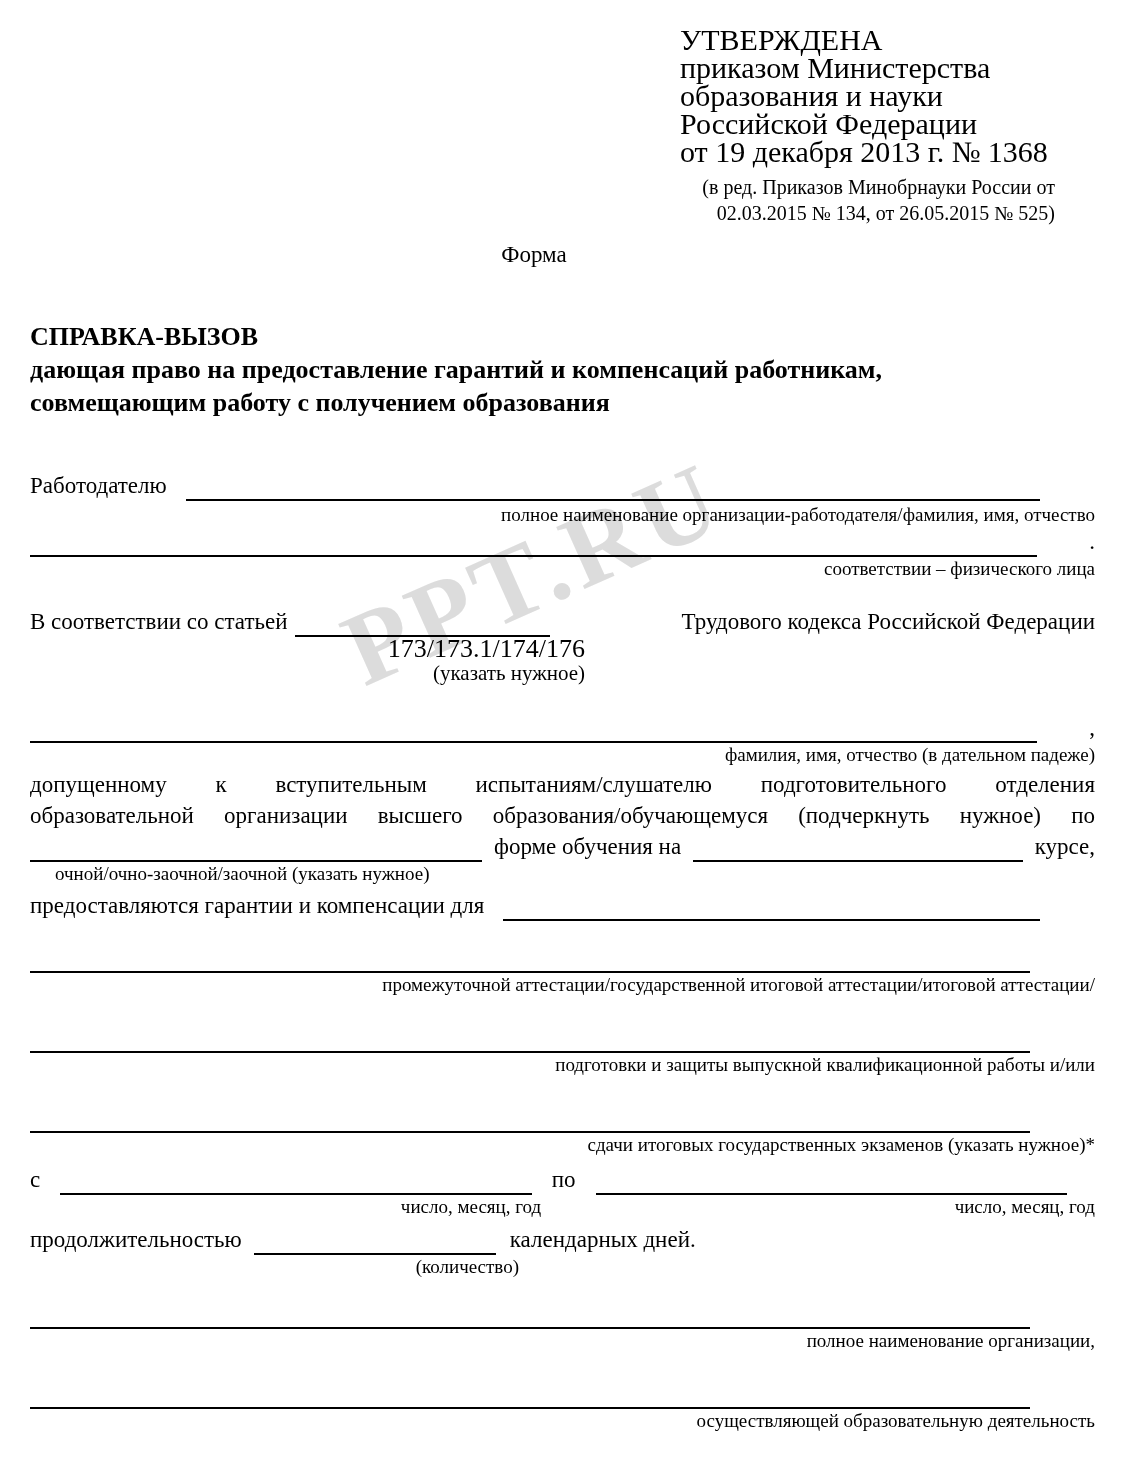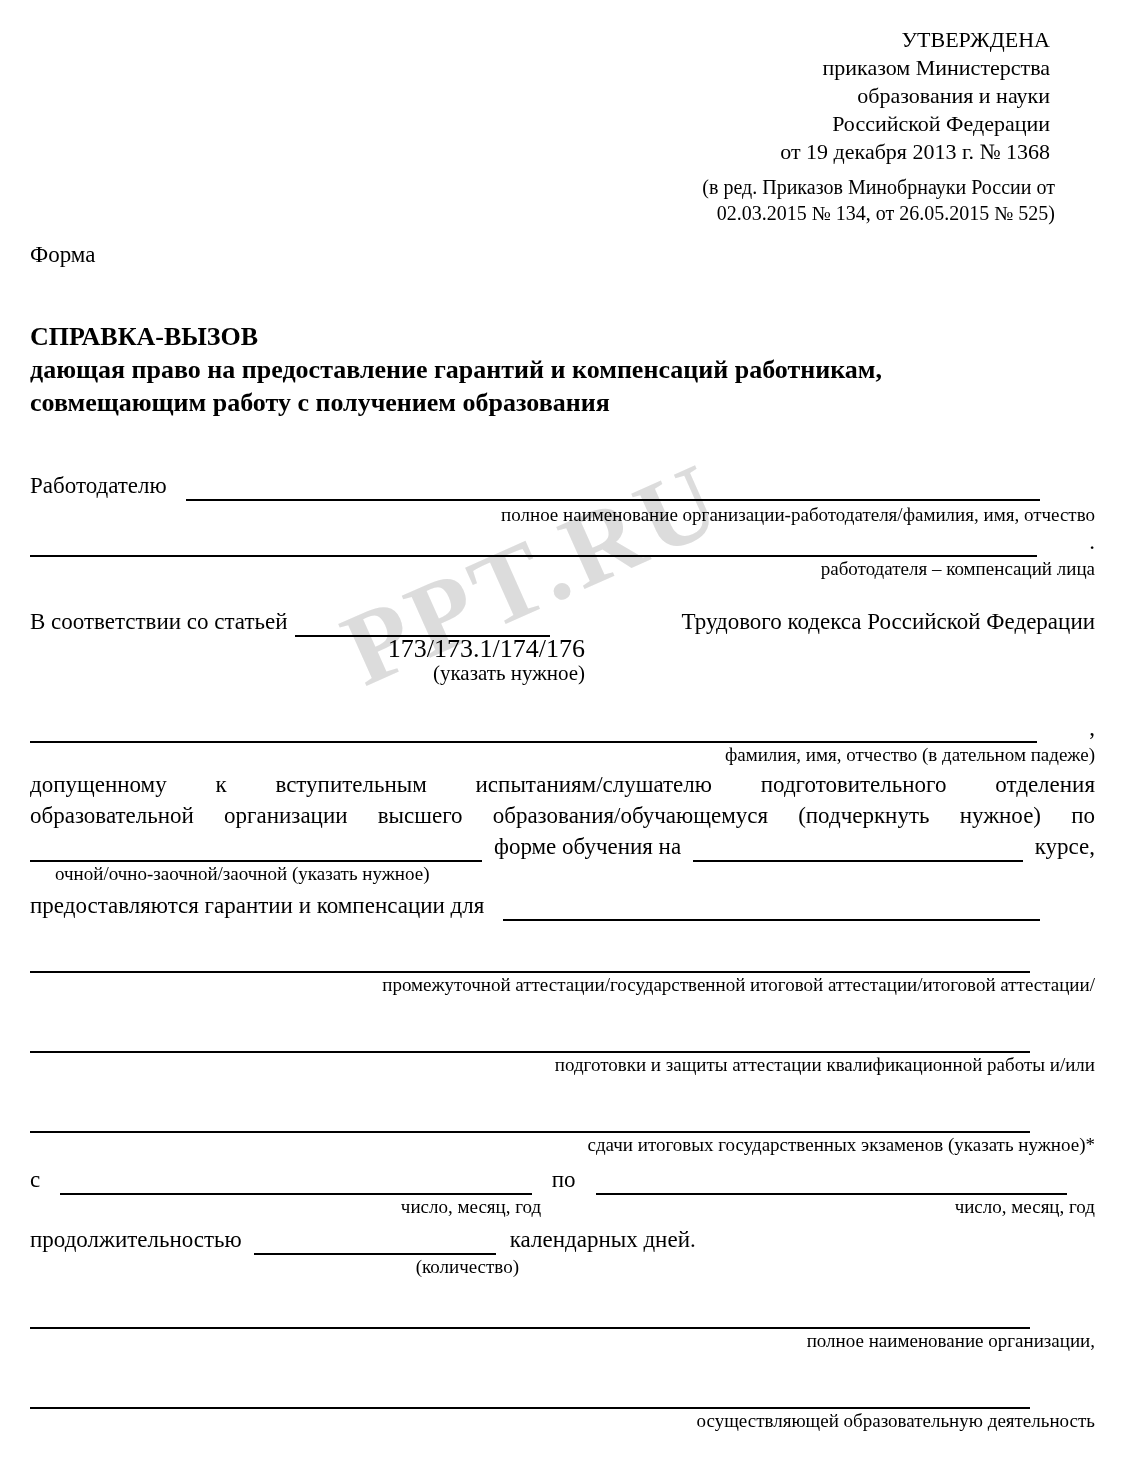--- a/index.html
+++ b/index.html
@@ -14,23 +14,23 @@
   .watermark{
     position:absolute;z-index:0;
     left:350px;top:640px;
     font-size:104px;font-weight:bold;letter-spacing:6px;
     color:#d7d7d7;opacity:.85;
     transform:rotate(-24deg);transform-origin:left center;
     white-space:nowrap;user-select:none;
   }
   .content{position:relative;z-index:1;padding:26px 28px 0 30px;}
 
-  .approval{margin:0 45px 0 auto;width:370px;text-align:right;font-size:22px;line-height:28px;}
+  .approval{margin:0 45px 0 auto;width:370px;text-align:left;font-size:30px;line-height:28px;}
   .amendment{margin:8px 40px 0 auto;width:380px;text-align:right;font-size:20px;line-height:26px;}
-  .forma{margin-top:14px;text-align:left;padding-right:57px;}
+  .forma{margin-top:14px;text-align:center;padding-right:57px;}
 
   .title-block{margin-top:50px;font-weight:bold;font-size:26px;line-height:33px;}
   .title-date{margin-top:2px;}
 
   .row{display:flex;align-items:flex-end;}
   .fill{flex:1;border-bottom:2px solid #000;height:26px;min-width:30px;}
   .blank{display:inline-block;border-bottom:2px solid #000;height:26px;vertical-align:bottom;}
   .blank-b{display:inline-block;border-bottom:2.5px solid #000;height:24px;vertical-align:bottom;}
 
   .hint{font-size:19px;line-height:24px;text-align:right;}
@@ -70,21 +70,21 @@
     <div class="row mr55" style="margin-top:52px">
       <span>Работодателю</span>
       <span class="fill" style="margin-left:10px"></span>
     </div>
     <div class="hint" style="margin-left:165px;margin-top:2px">полное наименование организации-работодателя/фамилия, имя, отчество</div>
 
     <div class="row" style="margin-top:0">
       <span class="fill"></span>
       <span class="punct">.</span>
     </div>
-    <div class="hint">работодателя – компенсаций лица</div>
+    <div class="hint">соответствии – физического лица</div>
 
     <div class="row" style="margin-top:26px">
       <span>В соответствии со статьей</span>
       <span class="blank" style="width:255px;margin-left:8px"></span>
       <span style="margin-left:auto">Трудового кодекса Российской Федерации</span>
     </div>
     <div class="hint" style="margin-left:300px;width:255px;font-size:26px">173/173.1/174/176</div>
     <div class="hint" style="margin-left:300px;width:255px;font-size:21px">(указать нужное)</div>
 
     <div class="row" style="margin-top:28px">
@@ -106,21 +106,21 @@
 
     <div class="row mr55" style="margin-top:5px">
       <span>предоставляются гарантии и компенсации для</span>
       <span class="fill" style="margin-left:10px"></span>
     </div>
 
     <div class="uline" style="margin-top:22px"></div>
     <div class="hint">промежуточной аттестации/государственной итоговой аттестации/итоговой аттестации/</div>
 
     <div class="uline" style="margin-top:26px"></div>
-    <div class="hint">подготовки и защиты аттестации квалификационной работы и/или</div>
+    <div class="hint">подготовки и защиты выпускной квалификационной работы и/или</div>
 
     <div class="uline" style="margin-top:26px"></div>
     <div class="hint">сдачи итоговых государственных экзаменов (указать нужное)*</div>
 
     <div class="row" style="margin-top:8px;margin-right:28px">
       <span>с</span>
       <span class="fill" style="margin:0 20px"></span>
       <span>по</span>
       <span class="fill" style="margin-left:20px"></span>
     </div>

